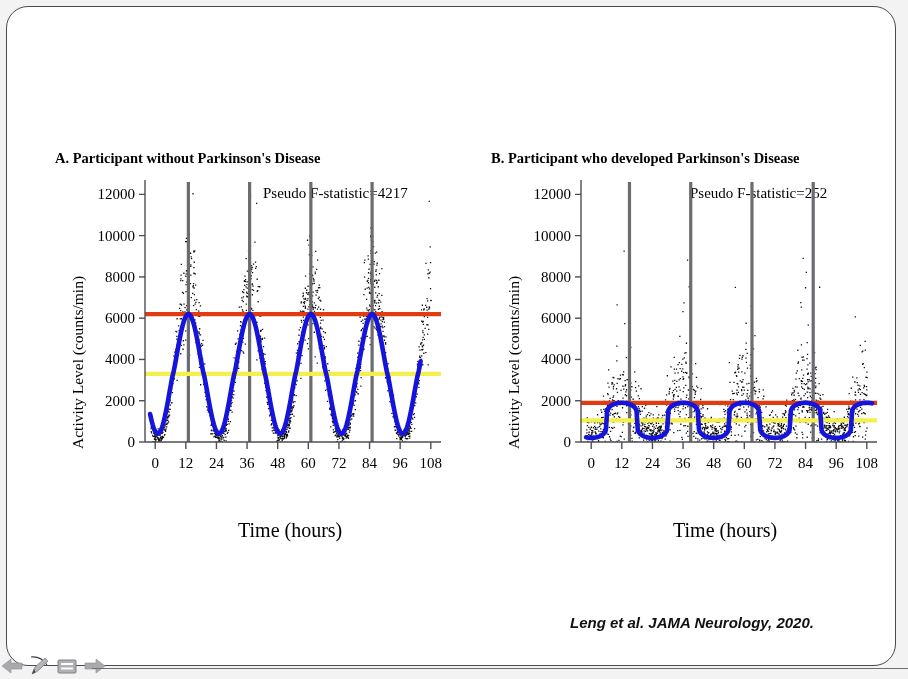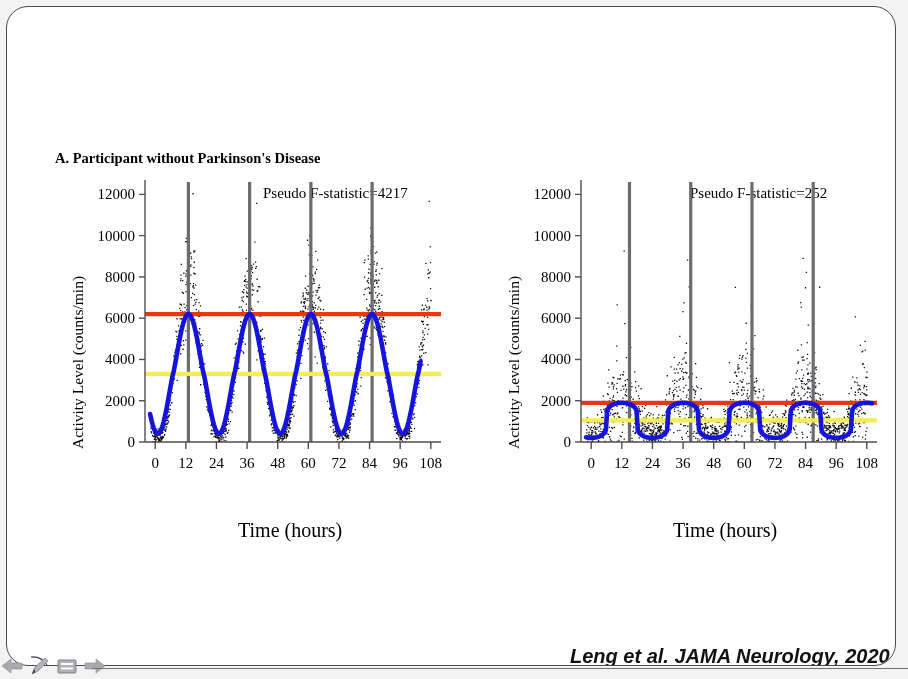--- a/index.html
+++ b/index.html
@@ -61,25 +61,25 @@
   }
   #xlabA{left:231px;top:500px;}
   #xlabB{left:226px;top:500px;}
   .tick{
     font-family:"Liberation Serif", serif;
     font-size:15px;
     fill:#000;
   }
   #credit{
     position:absolute;
-    left:563px;top:638px;
+    left:563px;top:607px;
     font-family:"Liberation Sans", sans-serif;
     font-style:italic;
     font-weight:bold;
-    font-size:20px;
+    font-size:15px;
     color:#111;
     white-space:nowrap;
   }
   #toolbar{
     position:absolute;
     left:0px;top:652px;
     width:112px;height:27px;
     display:flex;
     align-items:center;
     gap:1px;
@@ -154,20 +154,21 @@
         <line x1="292.55172413793105" y1="268" x2="292.55172413793105" y2="275" stroke="#4d4d55" stroke-width="1.4"></line>
         <text x="292.55172413793105" y="294" text-anchor="middle" class="tick">84</text>
         <line x1="323.17241379310343" y1="268" x2="323.17241379310343" y2="275" stroke="#4d4d55" stroke-width="1.4"></line>
         <text x="323.17241379310343" y="294" text-anchor="middle" class="tick">96</text>
         <line x1="353.7931034482759" y1="268" x2="353.7931034482759" y2="275" stroke="#4d4d55" stroke-width="1.4"></line>
         <text x="353.7931034482759" y="294" text-anchor="middle" class="tick">108</text>
       </svg>
   </div>
 
   <div class="panel" id="panelB">
+    <div class="ptitle" id="titleB">B. Participant who developed Parkinson's Disease</div>
     <div class="fstat" id="fstatB">Pseudo F-statistic=252</div>
     <div class="ylab" id="ylabB">Activity Level (counts/min)</div>
     <div class="xlab" id="xlabB">Time (hours)</div>
     <svg id="plotB" style="position:absolute;left:66px;top:155px;" width="370" height="330">
         <defs>
           <clipPath id="plotB-clip">
             <rect x="68" y="8" width="296" height="260"></rect>
           </clipPath>
         </defs>
         <g clip-path="url(#plotB-clip)">

